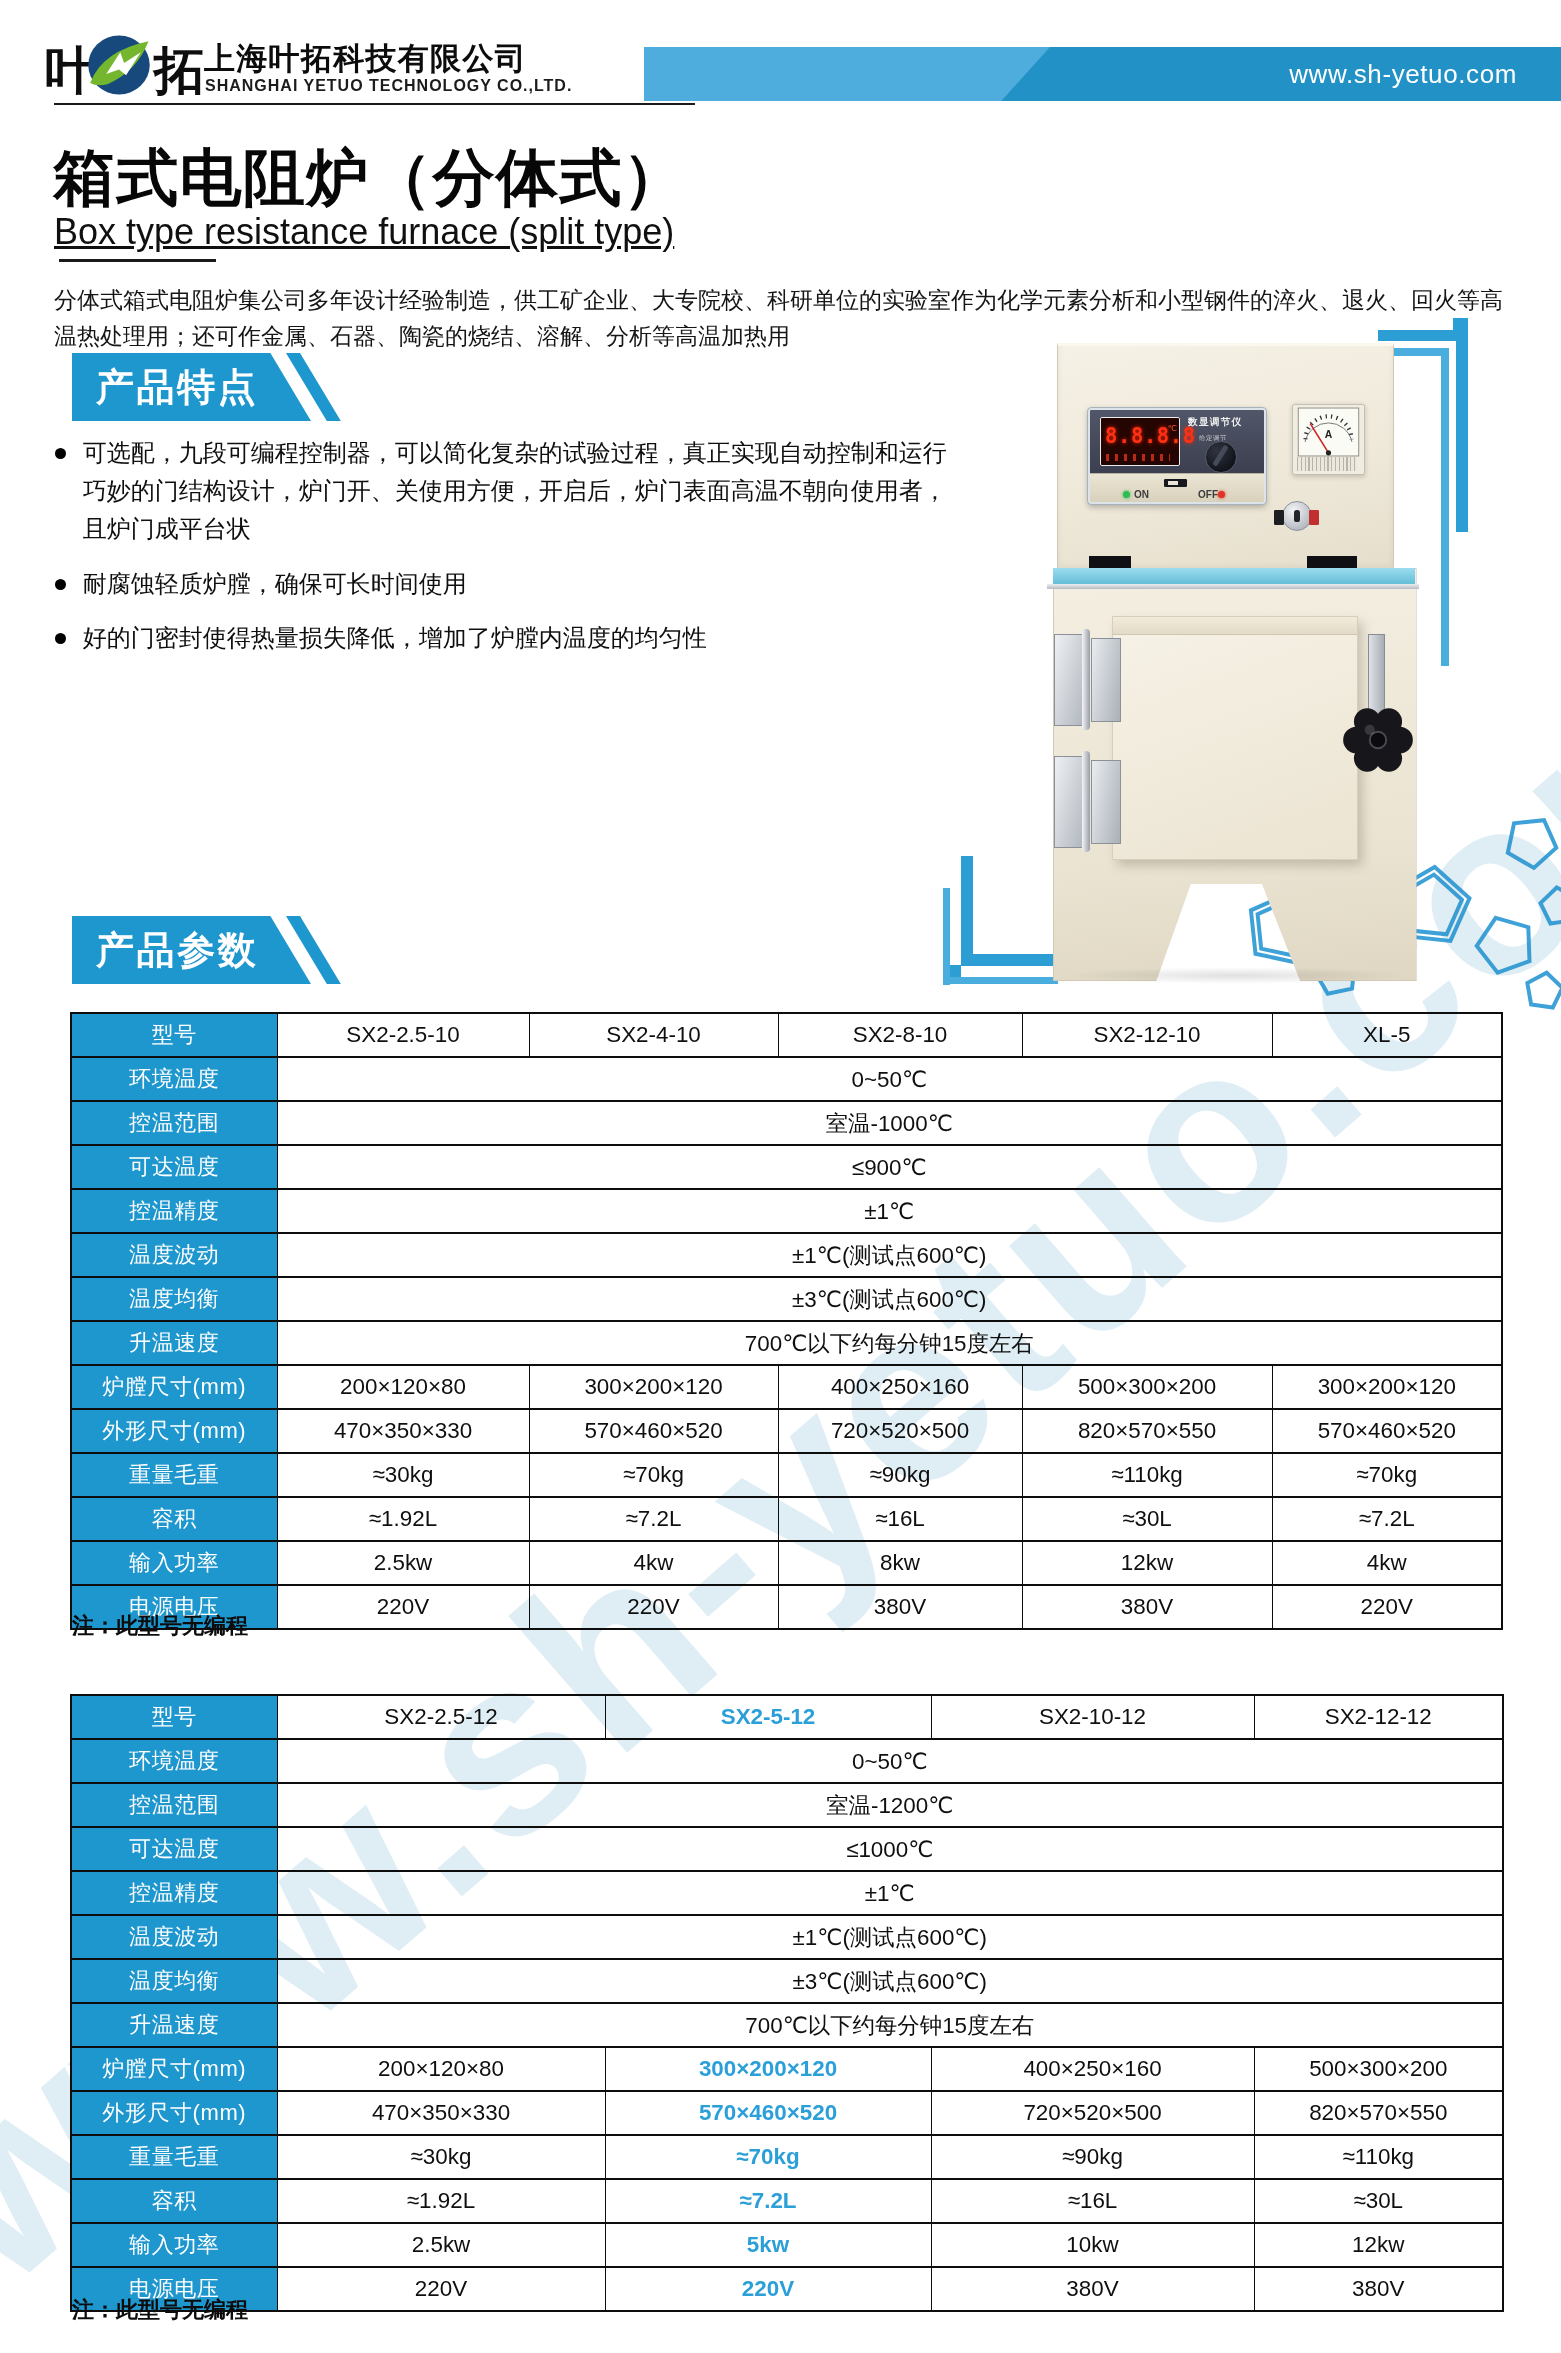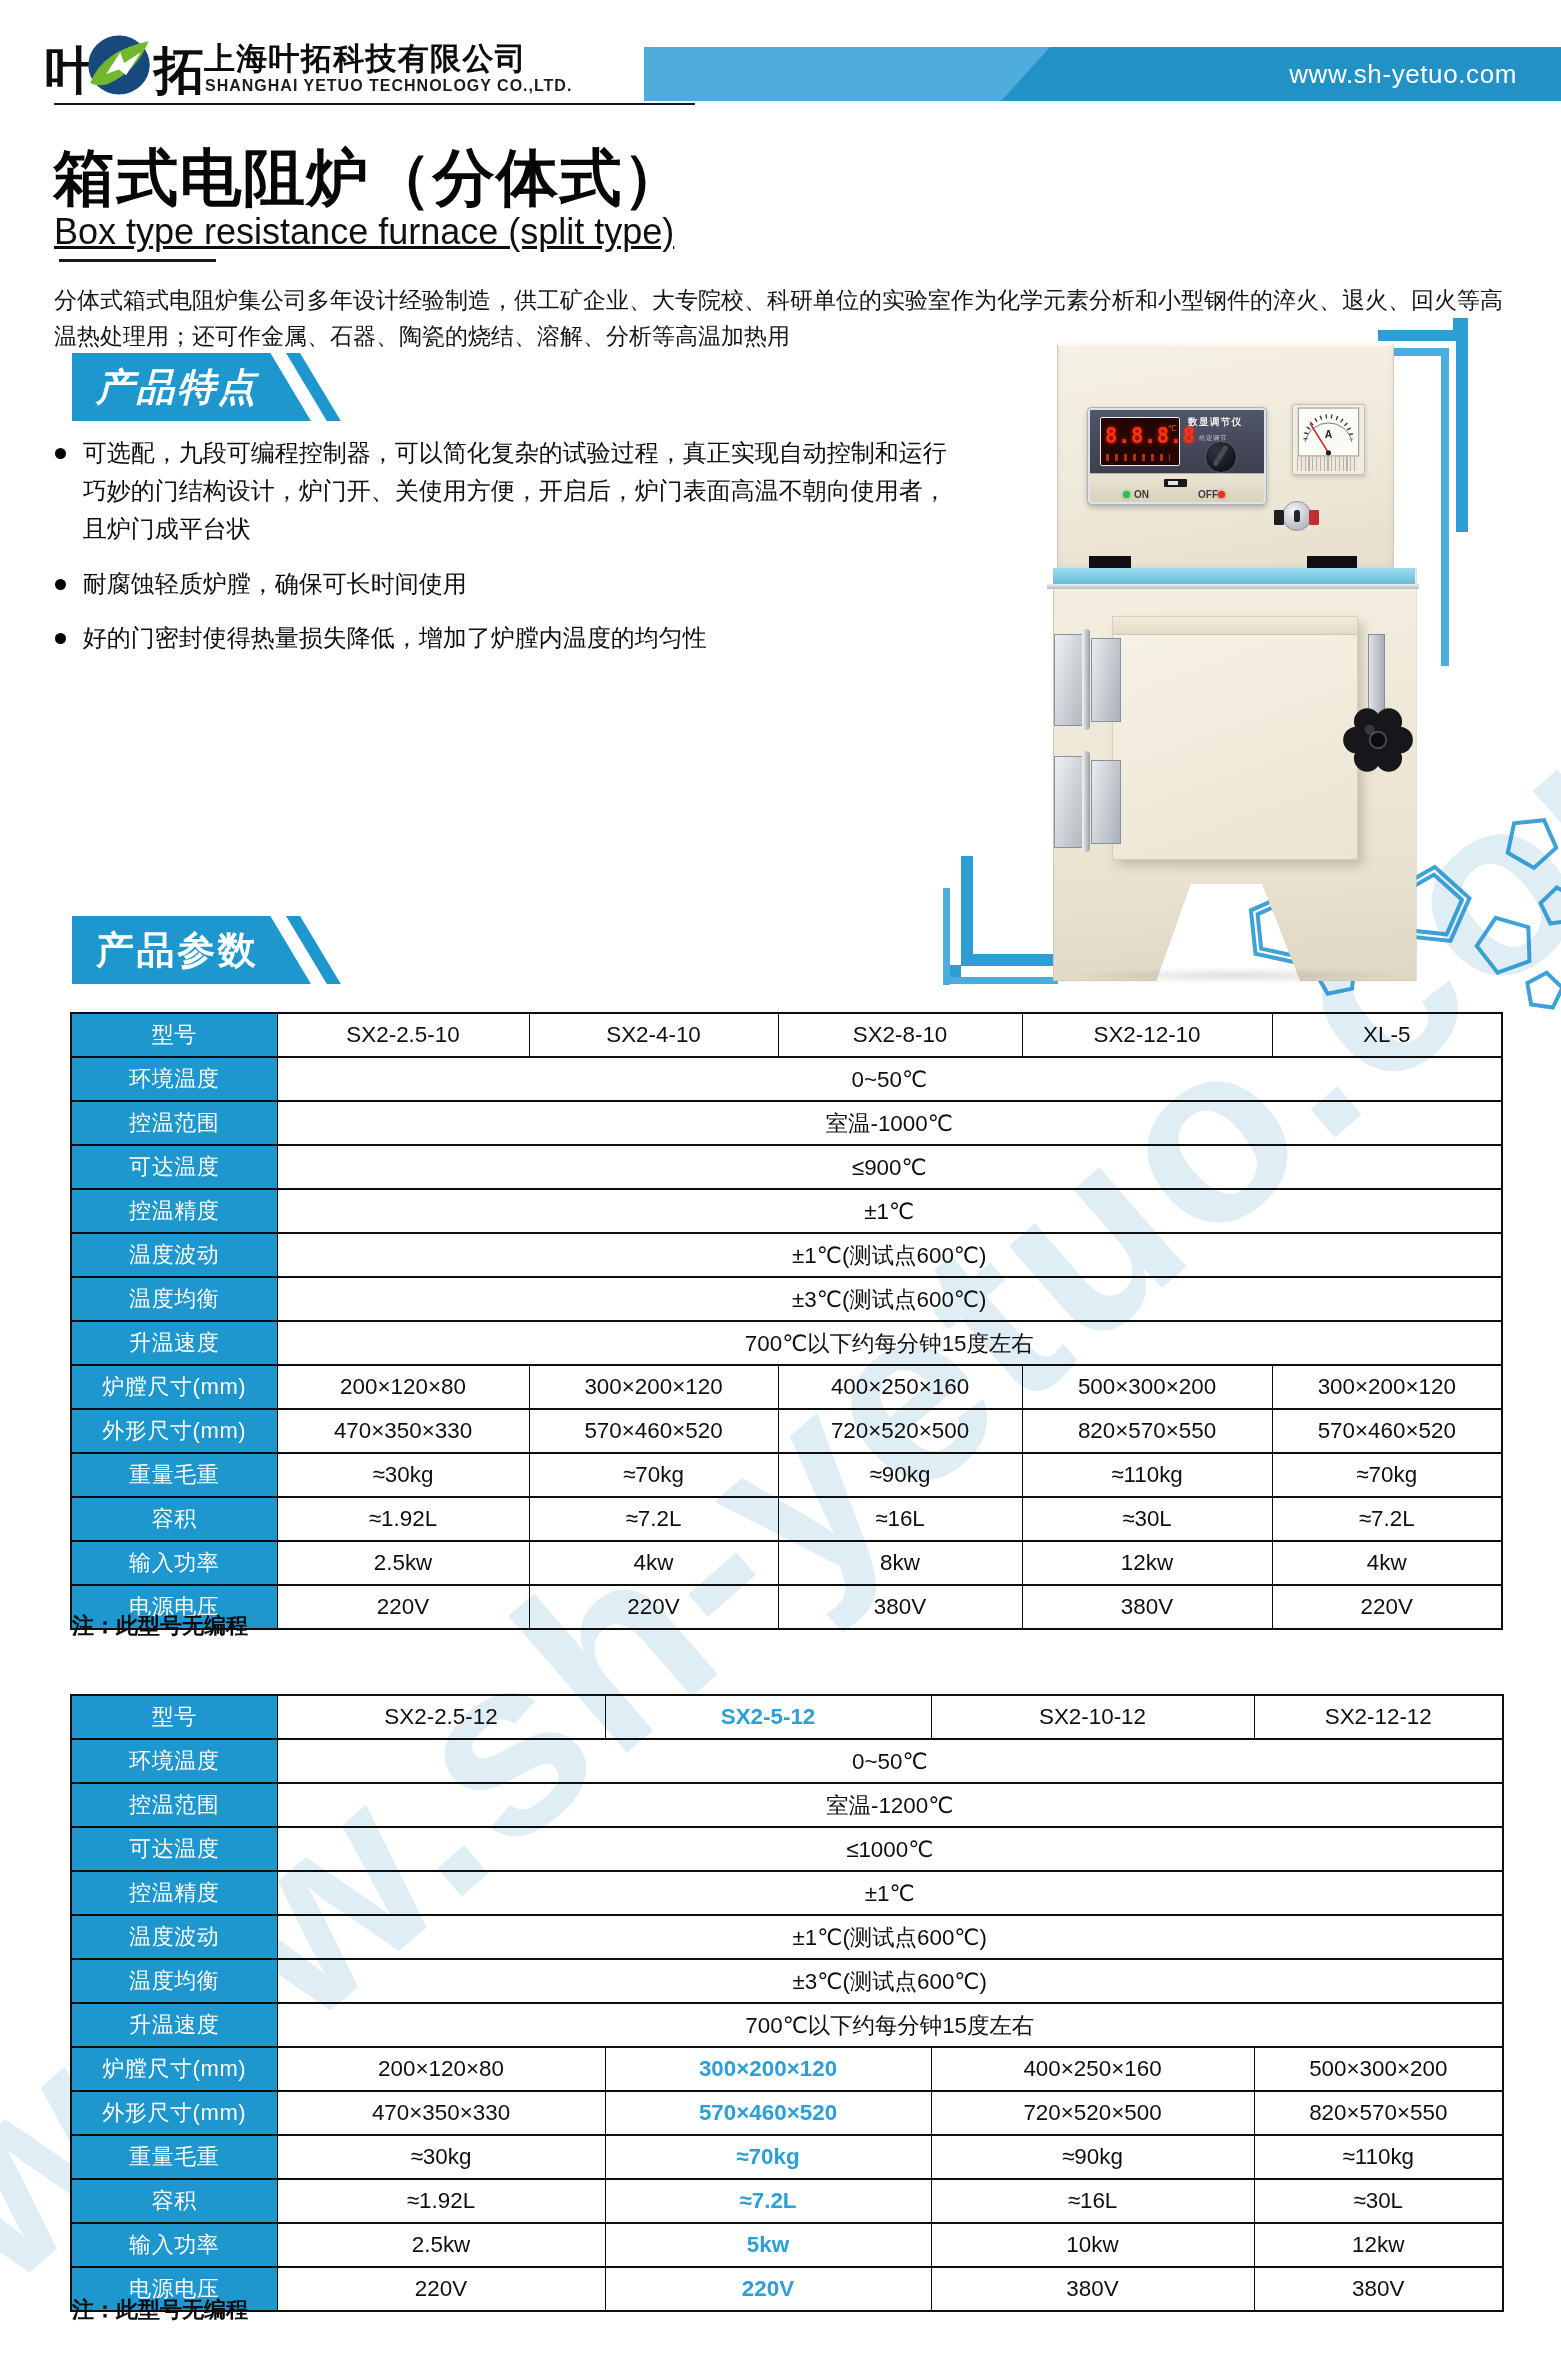--- a/index.html
+++ b/index.html
@@ -29,21 +29,21 @@
   #intro{position:absolute;left:54px;top:282px;width:1467px;font-size:23px;line-height:36px;
          font-weight:500;color:#151515;}
 
   
   .banner{position:absolute;left:72px;width:239px;height:68px;background:#1e96ce;
           clip-path:polygon(0 0,83% 0,100% 100%,0 100%);}
   .banner .banner-text{display:block;padding-left:24px;line-height:68px;font-size:38px;
           font-weight:700;color:#ffffff;letter-spacing:2.6px;}
   .banner-stripe{position:absolute;left:286px;width:13.5px;height:68px;background:#1e96ce;
           transform:skewX(31deg);transform-origin:0 0;}
-  #features-banner{top:353px;font-style:italic;} #features-stripe{top:353px;}
+  #features-banner{top:353px;} #features-stripe{top:353px;}
   #params-banner{top:916px;}  #params-stripe{top:916px;}
 
   
   #features{position:absolute;left:55px;top:434px;width:936px;list-style:none;margin:0;padding:0;}
   #features li{display:flex;gap:16.7px;margin-bottom:16.7px;}
   #features .dot{flex:0 0 11px;width:11px;height:11px;border-radius:50%;background:#000;margin-top:14px;}
   #features .ftxt{width:872px;font-size:24px;line-height:38px;color:#0f0f0f;font-weight:500;}
 
   
   #watermark{position:absolute;left:-288px;top:1359px;width:2179px;height:384px;text-align:center;

